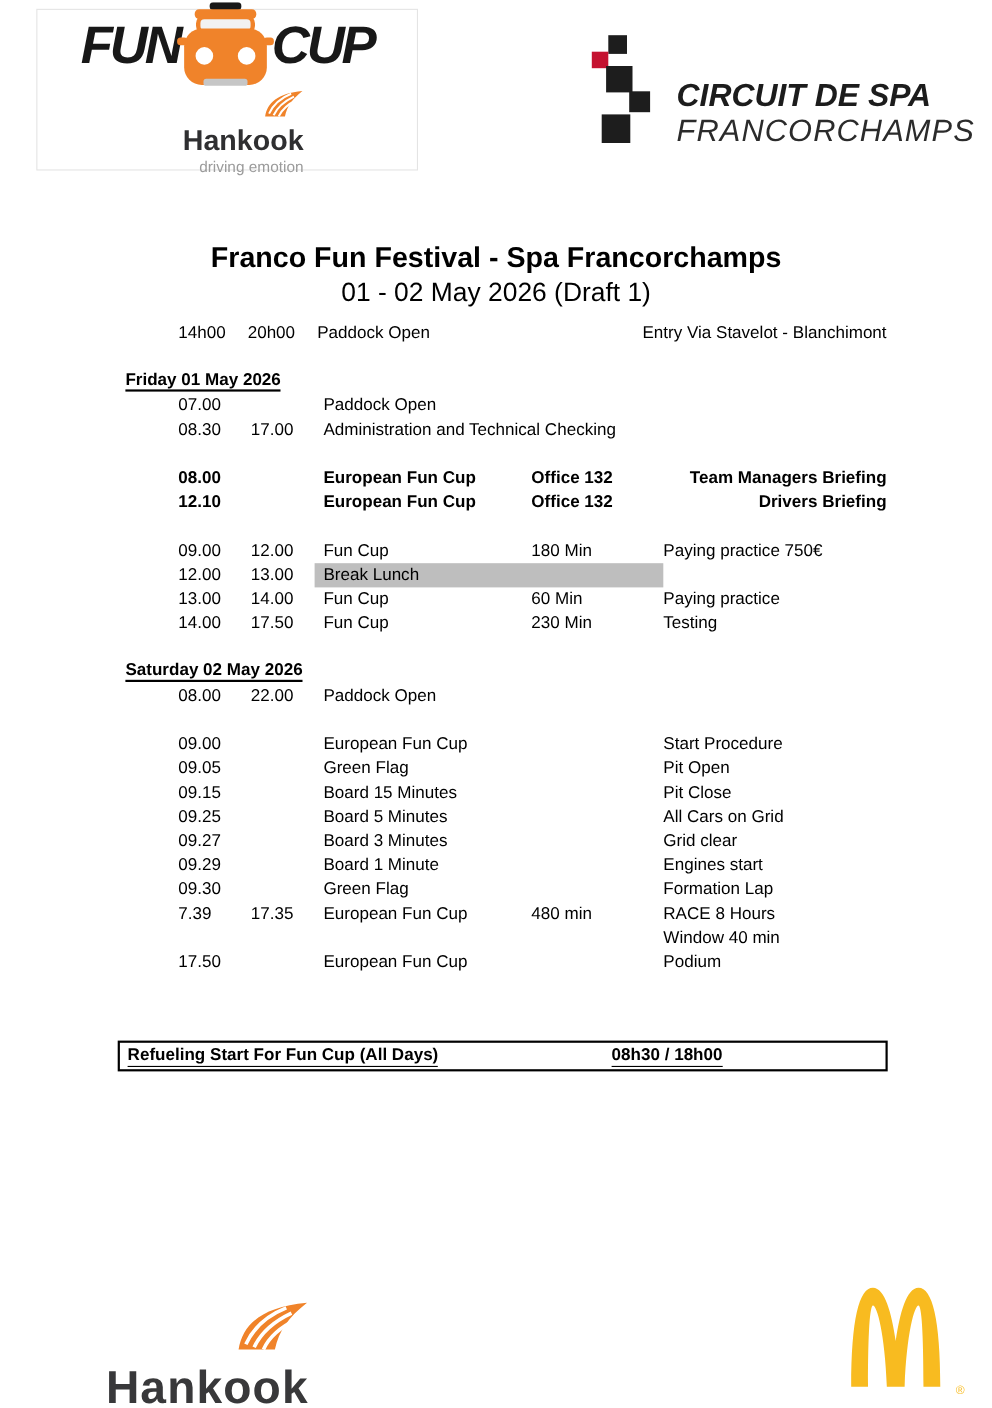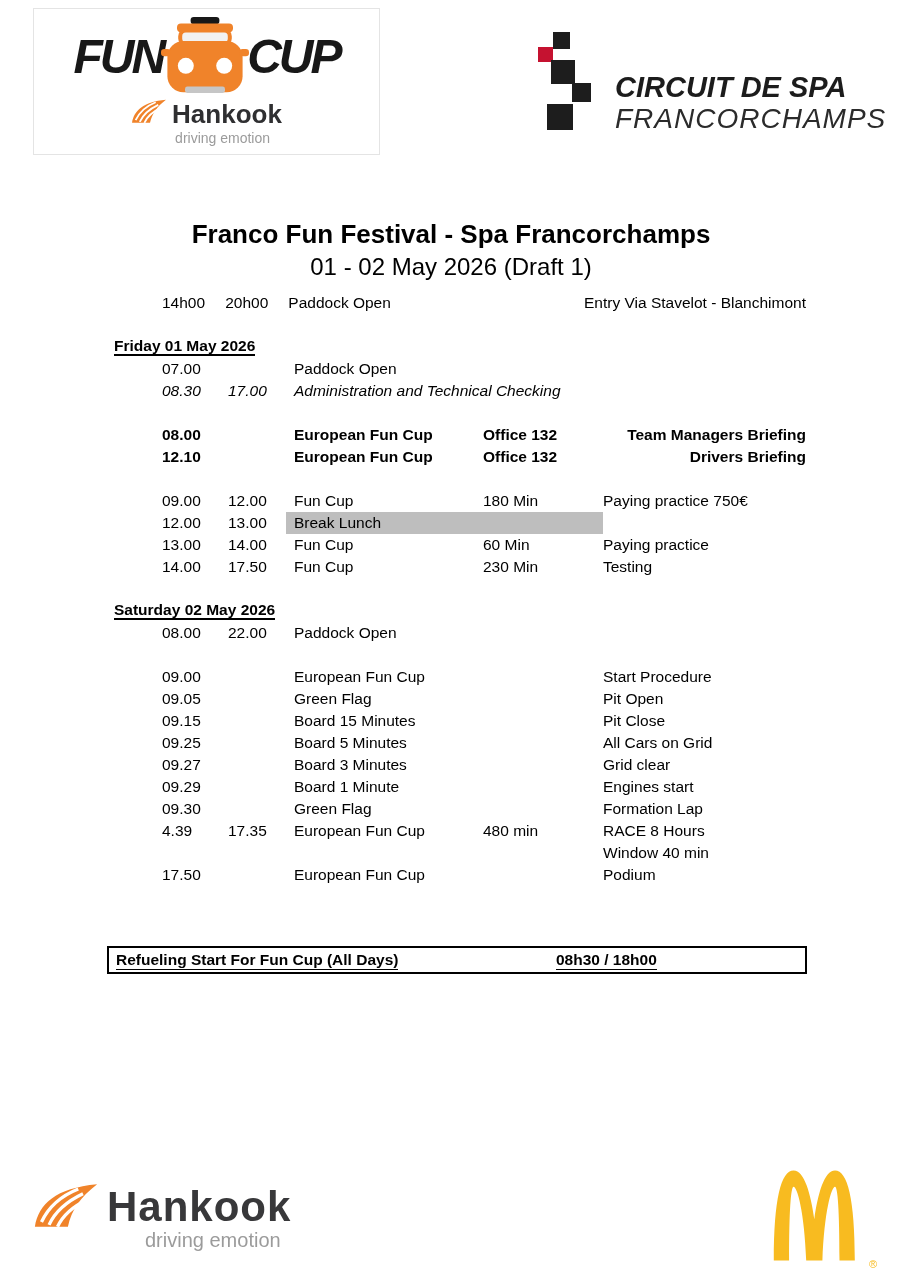--- a/index.html
+++ b/index.html
@@ -13,21 +13,21 @@
     border:1px solid #e4e4e4;display:flex;flex-direction:column;
     align-items:center;justify-content:center;background:#fff;
   }
   .funcup-row{display:flex;align-items:center;height:84px;margin-top:-2px;}
   .funcup-word{
     font-weight:bold;font-style:italic;font-size:48px;line-height:78px;
     letter-spacing:-3px;color:#181818;
   }
   .funcup-car{width:92px;height:80px;margin:0 -4px;}
   .hankook-lockup{display:flex;flex-direction:column;margin-top:0px;}
-  .hankook-line{display:flex;align-items:flex-start;gap:5px;}
+  .hankook-line{display:flex;align-items:flex-end;gap:5px;flex-direction:column;}
   .hankook-swoosh-sm{width:36px;height:25px;}
   .hankook-name-sm{font-weight:bold;font-size:26px;color:#2f2f31;letter-spacing:0px;}
   .hankook-tagline-sm{font-size:14px;color:var(--tagline-gray);margin-left:44px;margin-top:0px;}
   .circuit-box{position:absolute;left:533px;top:26px;width:330px;height:122px;font-style:italic;}
   .sq{position:absolute;background:#1d1d1d;}
   .sq.red{background:var(--circuit-red);}
   .circuit-text{position:absolute;left:82px;top:46px;}
   .circuit-line1{font-size:29px;font-weight:bold;color:#1c1c1c;letter-spacing:0px;line-height:31px;}
   .circuit-line2{font-size:28px;font-weight:normal;color:#2b2b2b;letter-spacing:1px;line-height:31px;}
   
@@ -40,21 +40,21 @@
   .day-heading span{border-bottom:2px solid #000;padding-bottom:0px;}
   .group{margin-bottom:22px;margin-left:48px;}
   .row{display:flex;height:22px;line-height:21px;}
   .row>div{white-space:nowrap;}
   .c1{width:66px;}
   .c2{width:66px;}
   .c3{width:189px;}
   .c4{width:120px;}
   .c5{flex:1;}
   .row.b{font-weight:bold;}
-  .row.i{font-style:italic;}
+  .row.i{}
   .row.r .c5{text-align:right;}
   .hl-band{width:309px;margin-left:-8px;padding-left:8px;background:var(--highlight);}
   
   .refuel-box{
     position:absolute;left:107px;top:946px;width:696px;height:24px;
     border:2px solid #000;display:flex;align-items:center;font-size:15.5px;
   }
   .refuel-label{position:absolute;left:7px;font-weight:bold;border-bottom:1.5px solid #000;white-space:nowrap;}
   .refuel-hours{position:absolute;left:447px;font-weight:bold;border-bottom:1.5px solid #000;white-space:nowrap;}
   
@@ -251,21 +251,21 @@
           <div class="c5">Engines start</div>
         </div>
         <div class="row">
           <div class="c1">09.30</div>
           <div class="c2"></div>
           <div class="c3">Green Flag</div>
           <div class="c4"></div>
           <div class="c5">Formation Lap</div>
         </div>
         <div class="row">
-          <div class="c1">4.39</div>
+          <div class="c1">7.39</div>
           <div class="c2">17.35</div>
           <div class="c3">European Fun Cup</div>
           <div class="c4">480 min</div>
           <div class="c5">RACE 8 Hours</div>
         </div>
         <div class="row">
           <div class="c1"></div>
           <div class="c2"></div>
           <div class="c3"></div>
           <div class="c4"></div>

